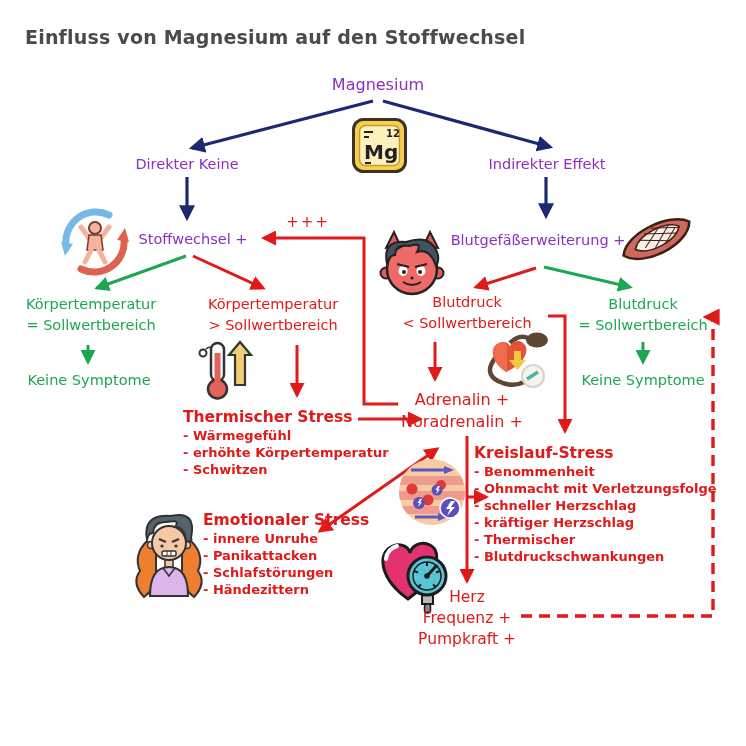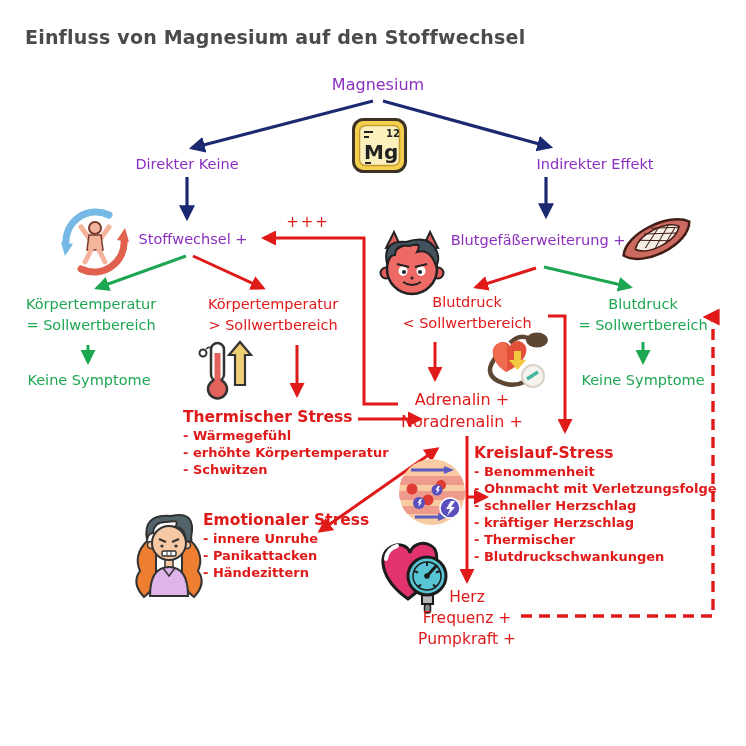--- a/index.html
+++ b/index.html
@@ -190,21 +190,21 @@
       <path d="M53,25 v4 M66,34 l-4,1.5 M40,34 l4,1.5 M62,50 l-3,-2.5 M44,50 l3,-2.5" stroke="#1c1c1c" stroke-width="2"></path>
       <path d="M53,39 L63,28" stroke="#1c1c1c" stroke-width="3"></path>
       <circle cx="53" cy="39" r="2.8" fill="#1c1c1c"></circle>
     </g>
   </svg>
 
   <div class="title">Einfluss von Magnesium auf den Stoffwechsel</div>
 
   <div class="node purple fs16" style="left:378px;top:74px;">Magnesium</div>
   <div class="node purple fs15" style="left:187px;top:154px;">Direkter Keine</div>
-  <div class="node purple fs15" style="left:547px;top:154px;margin-left:48px;">Indirekter Effekt</div>
+  <div class="node purple fs15" style="left:547px;top:154px;">Indirekter Effekt</div>
   <div class="node purple fs15" style="left:193px;top:229px;">Stoffwechsel +</div>
   <div class="node red plus3" style="left:308px;top:213px;">+++</div>
   <div class="node purple fs15" style="left:538px;top:230px;">Blutgefäßerweiterung +</div>
 
   <div class="node green fs15" style="left:91px;top:294px;">
     <div>Körpertemperatur</div>
     <div>= Sollwertbereich</div>
   </div>
   <div class="node green fs15" style="left:89px;top:370px;">Keine Symptome</div>
 
@@ -243,20 +243,21 @@
     <div class="sitem">- schneller Herzschlag</div>
     <div class="sitem">- kräftiger Herzschlag</div>
     <div class="sitem">- Thermischer</div>
     <div class="sitem">- Blutdruckschwankungen</div>
   </div>
 
   <div class="stress" style="left:203px;top:511px;">
     <div class="stitle">Emotionaler Stress</div>
     <div class="sitem">- innere Unruhe</div>
     <div class="sitem">- Panikattacken</div>
+    <div class="sitem">- Schlafstörungen</div>
     <div class="sitem">- Händezittern</div>
   </div>
 
   <div class="node red herz" style="left:467px;top:587px;">
     <div>Herz</div>
     <div>Frequenz +</div>
     <div>Pumpkraft +</div>
   </div>
 
 </div>

